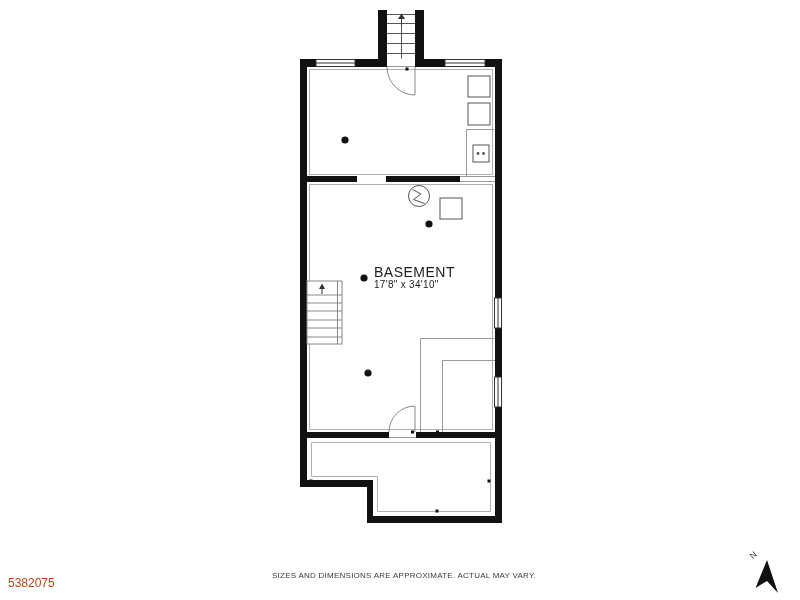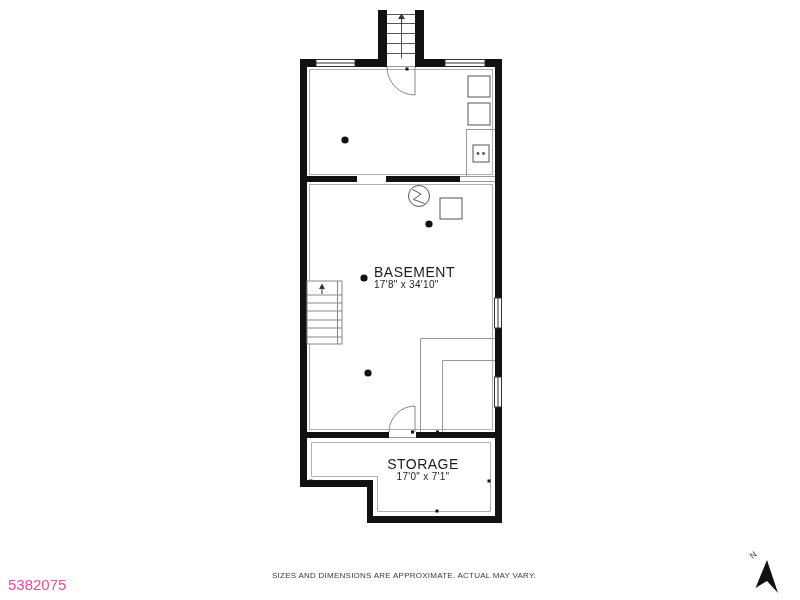--- a/index.html
+++ b/index.html
@@ -4,21 +4,21 @@
 <style>
   html,body{margin:0;padding:0;background:#ffffff;width:800px;height:600px;overflow:hidden;
     font-family:"Liberation Sans", sans-serif;}
   .stage{position:relative;width:800px;height:600px;background:#fff;}
   .plan-svg{position:absolute;left:0;top:0;z-index:2;}
   .room-label{position:absolute;z-index:5;color:#1c1c1c;}
   .room-name{font-size:14px;letter-spacing:.5px;line-height:12.5px;white-space:nowrap;}
   .room-dims{font-size:10px;letter-spacing:.3px;line-height:12.5px;white-space:nowrap;}
   .basement-label{left:374px;top:266px;text-align:left;}
   .storage-label{left:380px;top:458px;width:86px;text-align:center;}
-  .listing-number{position:absolute;left:8px;top:576px;font-size:15px;color:#ec4899;z-index:5;text-align:right;}
+  .listing-number{position:absolute;left:8px;top:576px;font-size:12px;color:#c2410c;z-index:5;text-align:right;}
   .disclaimer{position:absolute;left:4px;top:571px;width:100%;text-align:center;
     font-size:8px;letter-spacing:.25px;color:#3a3a3a;z-index:5;}
 </style>
 </head>
 <body>
 
 <div class="stage">
 
   <svg class="plan-svg" width="800" height="600" viewBox="0 0 800 600">
 
@@ -153,21 +153,17 @@
       <text x="750" y="558" font-size="8.5" fill="#333" transform="rotate(-40 753 555)">N</text>
       <polygon points="767,560 755.5,588 767,581 778,593" fill="#111"></polygon>
     </g>
   </svg>
 
   <div class="room-label basement-label">
     <div class="room-name">BASEMENT</div>
     <div class="room-dims">17'8" x 34'10"</div>
   </div>
 
-  <div class="room-label storage-label">
-    <div class="room-name">STORAGE</div>
-    <div class="room-dims">17'0" x 7'1"</div>
-  </div>
 
   <div class="listing-number">5382075</div>
   <div class="disclaimer">SIZES AND DIMENSIONS ARE APPROXIMATE. ACTUAL MAY VARY.</div>
 
 </div>
 
 </body></html>

